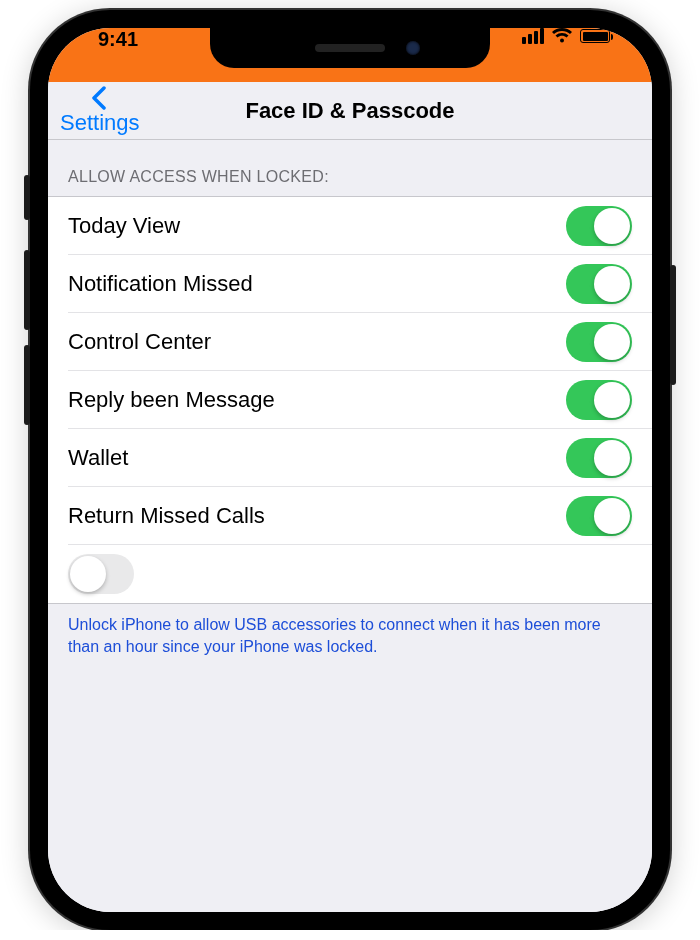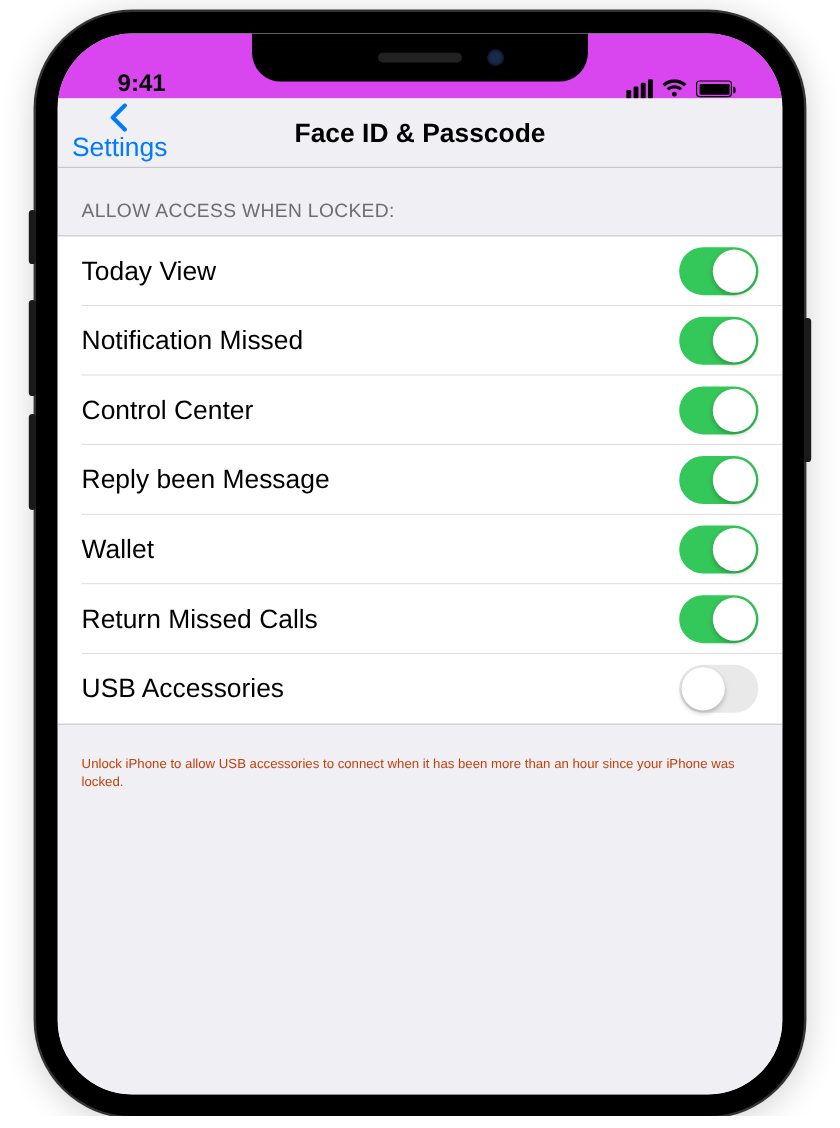--- a/index.html
+++ b/index.html
@@ -64,23 +64,23 @@
       background: #1a2a4a;
       border-radius: 50%;
       position: absolute;
       right: 70px;
       box-shadow: inset 0 0 3px #000;
     }
     .status-bar {
       height: 54px;
       display: flex;
       justify-content: space-between;
-      align-items: flex-end;
+      align-items: flex-start;
       padding: 0 36px;
-      background: #d946ef;
+      background: #f97316;
       gap: 33px;
     }
     .status-left {
       font-size: 20px;
       font-weight: 600;
       color: #000;
       margin-left: 14px;
     }
     .status-right {
       display: flex;
@@ -201,25 +201,24 @@
       height: 36px;
       background: #fff;
       border-radius: 50%;
       position: absolute;
       top: 2px;
       box-shadow: 0 2px 4px rgba(0,0,0,0.25);
     }
     .switch.on .knob { right: 2px; }
     .switch.off .knob { left: 2px; }
     .footer-text {
-      font-size: 11px;
-      color: #c2410c;
+      font-size: 16px;
+      color: #1d4ed8;
       padding: 10px 20px 20px 20px;
       line-height: 1.35;
-      margin-top: 16px;
     }
   </style>
 </head>
 <body>
 
 <div class="phone-frame">
   <div class="phone-side-btn btn-left-1"></div>
   <div class="phone-side-btn btn-left-2"></div>
   <div class="phone-side-btn btn-left-3"></div>
   <div class="phone-side-btn btn-right"></div>
@@ -294,21 +293,20 @@
               <div class="knob"></div>
             </div>
         </div>
         <div class="row">
           <span class="row-label">Return Missed Calls</span>
           <div class="switch on">
               <div class="knob"></div>
             </div>
         </div>
         <div class="row">
-          <span class="row-label">USB Accessories</span>
           <div class="switch off">
               <div class="knob"></div>
             </div>
         </div>
 
       </div>
       <div class="footer-text">Unlock iPhone to allow USB accessories to connect when it has been more than an hour since your iPhone was locked.</div>
     </div>
 
   </div>

